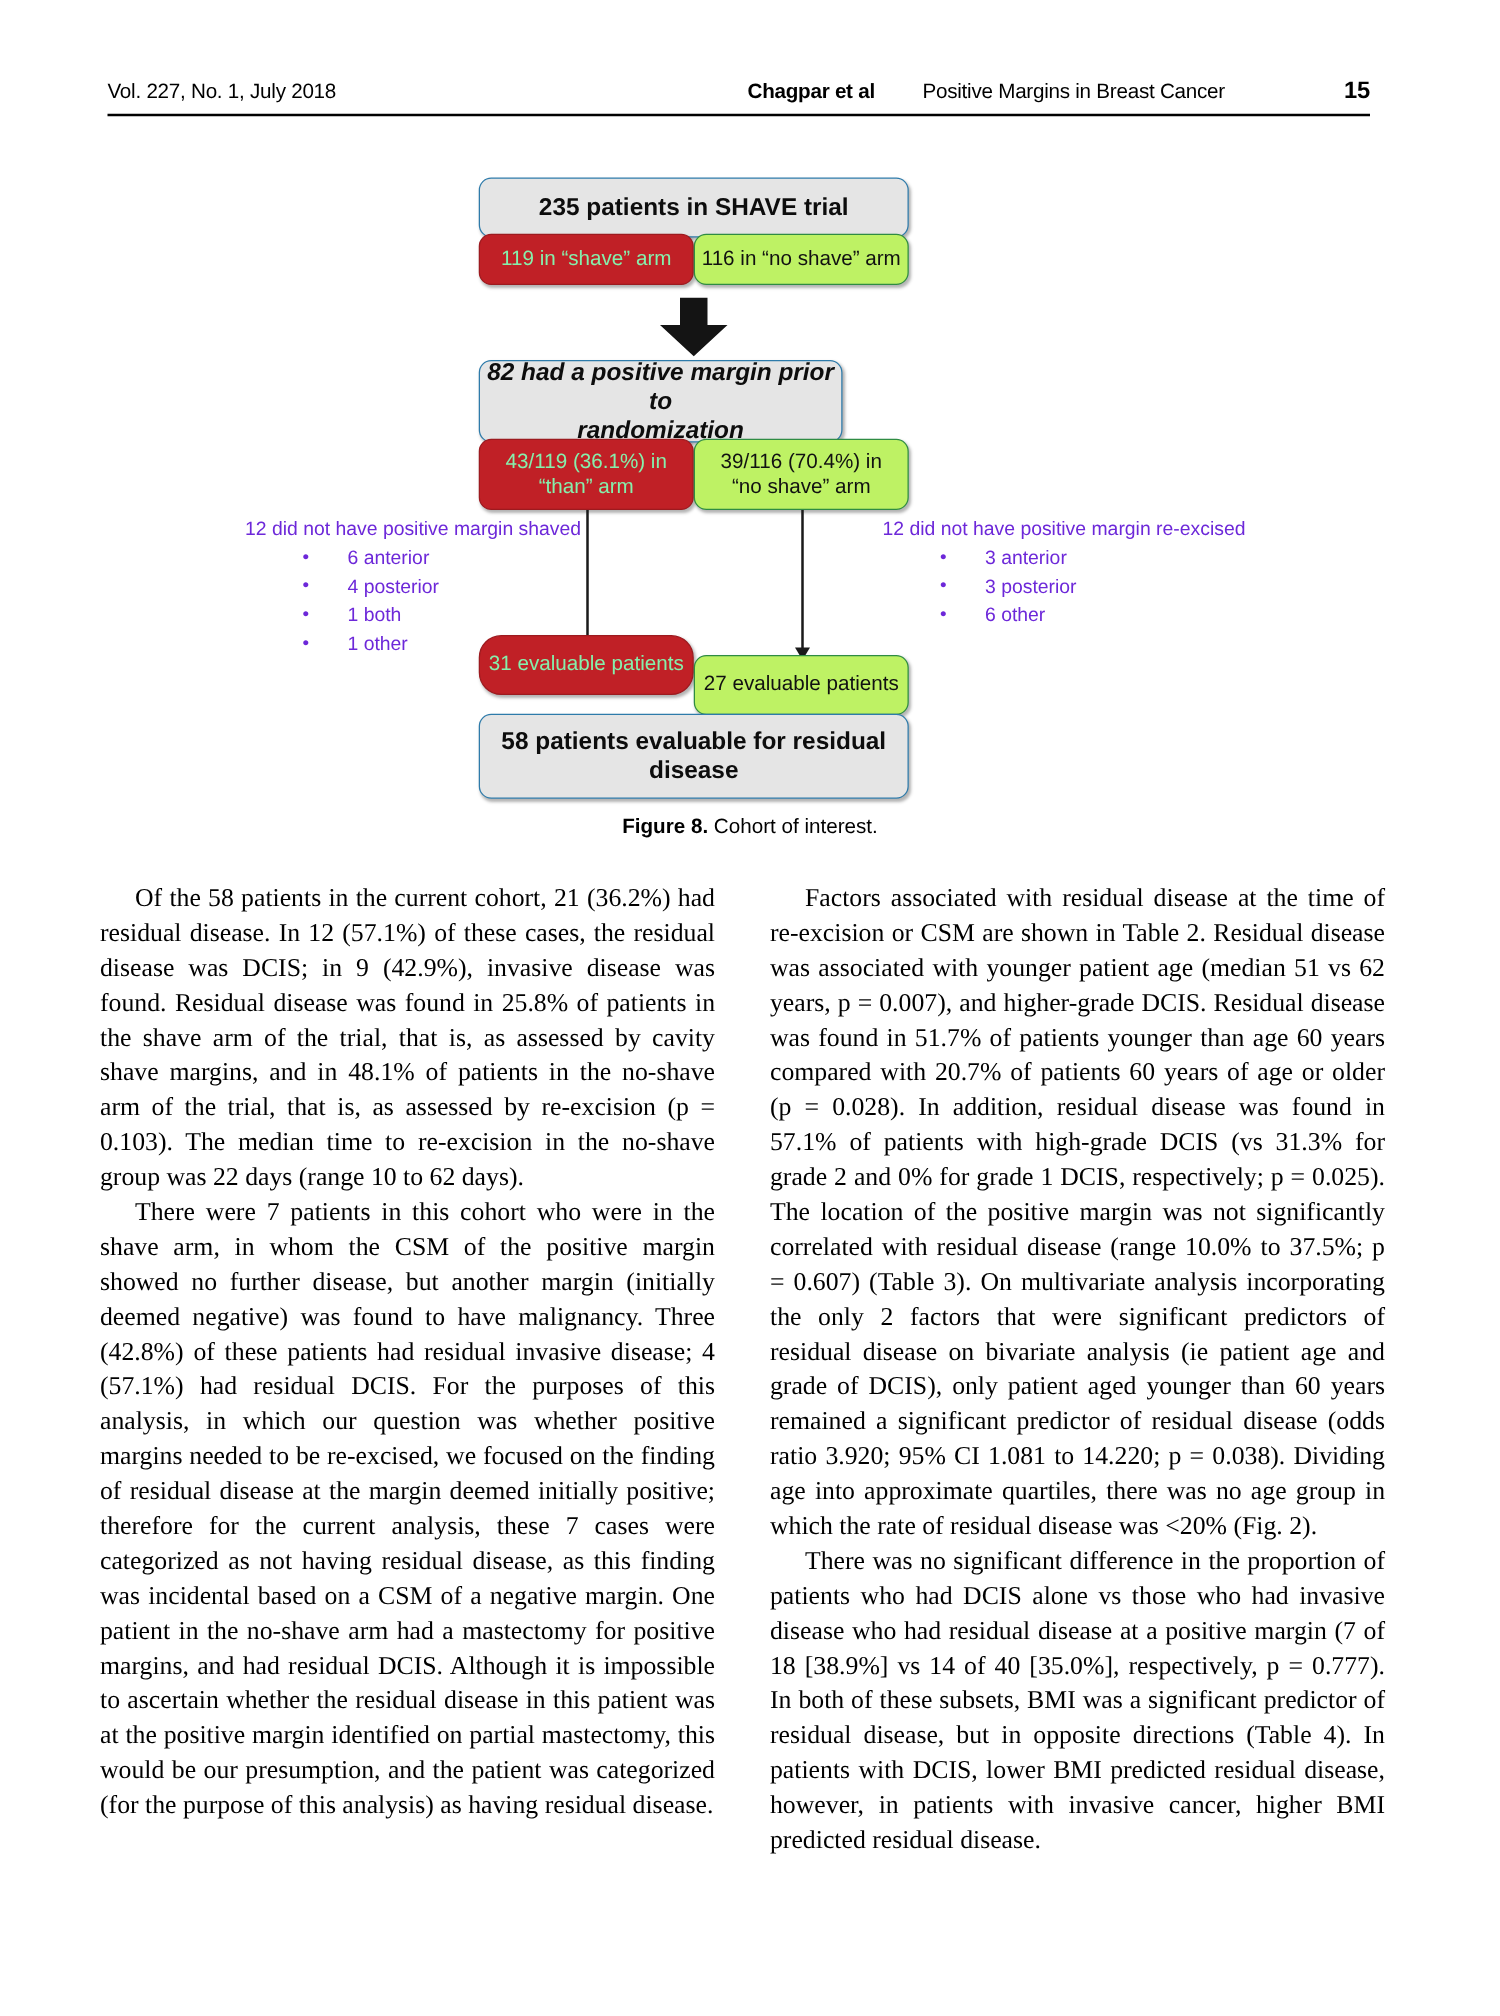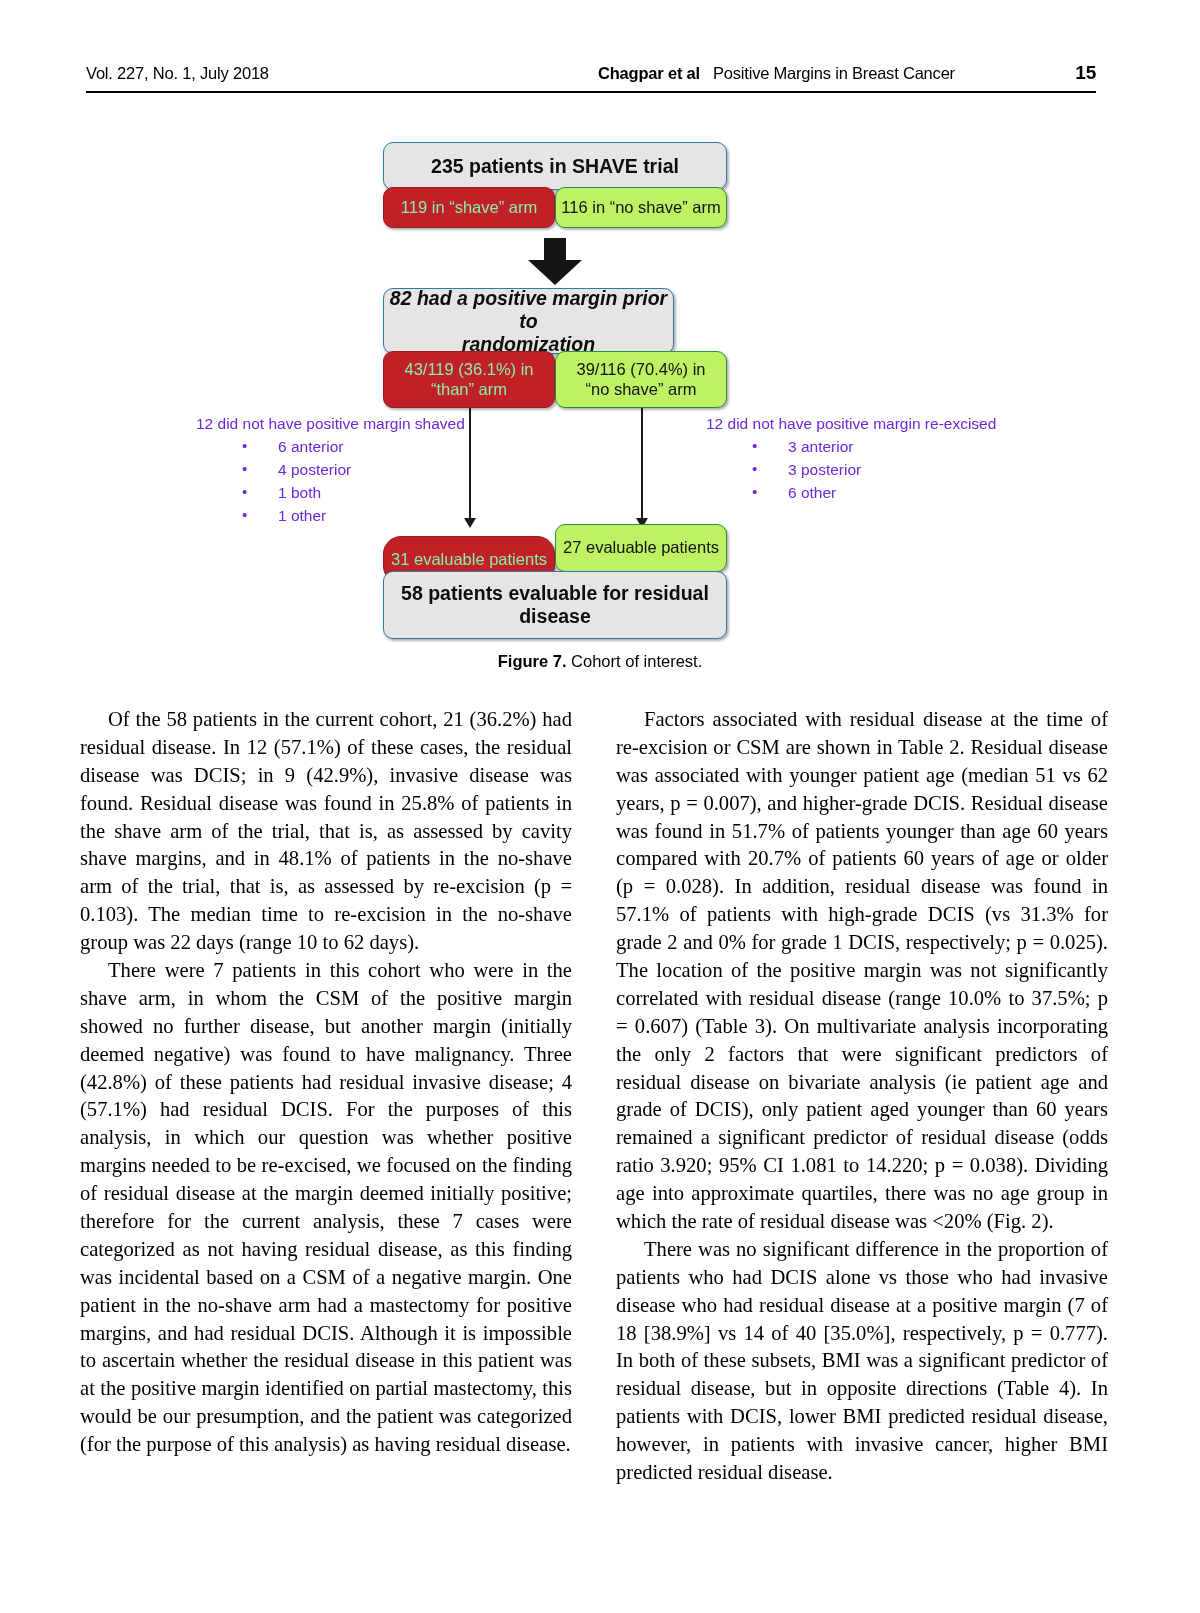--- a/index.html
+++ b/index.html
@@ -33,21 +33,21 @@
     white-space: nowrap;
   }
   .runhead .rh-authors {
     position: absolute;
     left: 512px; top: 4px;
     font-weight: bold;
     white-space: nowrap;
   }
   .runhead .rh-title {
     position: absolute;
-    left: 627px; top: 4px;
+    left: 652px; top: 4px;
     white-space: nowrap;
   }
   .runhead .rh-page {
     position: absolute;
     right: 0; top: 2px;
     font-weight: bold;
     font-size: 19px;
   }
   .rule {
     position: absolute;
@@ -230,32 +230,32 @@
 
   <div class="fc-note" style="left:706px; top:286px;">
     <div>12 did not have positive margin re-excised</div>
     <ul>
       <li>3 anterior</li>
       <li>3 posterior</li>
       <li>6 other</li>
     </ul>
   </div>
 
-  <div class="fc-box fc-red" style="left:383px; top:406px; width:172px; height:48px;border-radius:18px;">31 evaluable patients</div>
+  <div class="fc-box fc-red" style="left:383px; top:378px; width:172px; height:48px;border-radius:18px;">31 evaluable patients</div>
   <div class="fc-box fc-green" style="left:555px; top:394px; width:172px; height:48px;">27 evaluable patients</div>
 
   <div class="fc-box fc-blue" style="left:383px; top:441px; width:344px; height:68px;">
     <div>
       <div>58 patients evaluable for residual</div>
       <div>disease</div>
     </div>
   </div>
 
   <div class="figcaption">
-    <b>Figure 7.</b>
+    <b>Figure 8.</b>
     <span>Cohort of interest.</span>
   </div>
 </div>
 
 <div class="col col-left">
   <p>Of the 58 patients in the current cohort, 21 (36.2%) had residual disease. In 12 (57.1%) of these cases, the residual disease was DCIS; in 9 (42.9%), invasive disease was found. Residual disease was found in 25.8% of patients in the shave arm of the trial, that is, as assessed by cavity shave margins, and in 48.1% of patients in the no-shave arm of the trial, that is, as assessed by re-excision (p = 0.103). The median time to re-excision in the no-shave group was 22 days (range 10 to 62 days).</p>
   <p>There were 7 patients in this cohort who were in the shave arm, in whom the CSM of the positive margin showed no further disease, but another margin (initially deemed negative) was found to have malignancy. Three (42.8%) of these patients had residual invasive disease; 4 (57.1%) had residual DCIS. For the purposes of this analysis, in which our question was whether positive margins needed to be re-excised, we focused on the finding of residual disease at the margin deemed initially positive; therefore for the current analysis, these 7 cases were categorized as not having residual disease, as this finding was incidental based on a CSM of a negative margin. One patient in the no-shave arm had a mastectomy for positive margins, and had residual DCIS. Although it is impossible to ascertain whether the residual disease in this patient was at the positive margin identified on partial mastectomy, this would be our presumption, and the patient was categorized (for the purpose of this analysis) as having residual disease.</p>
 </div>
 
 <div class="col col-right">

